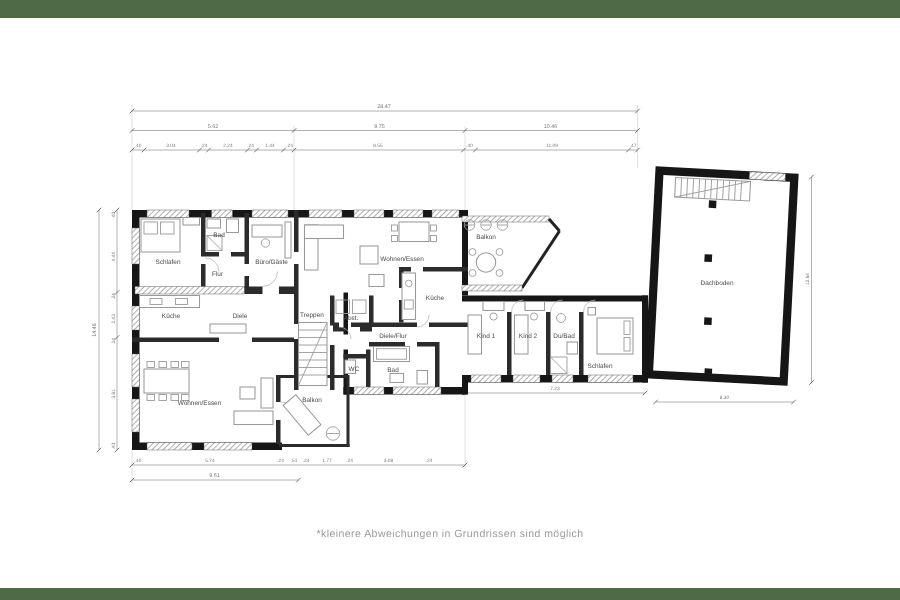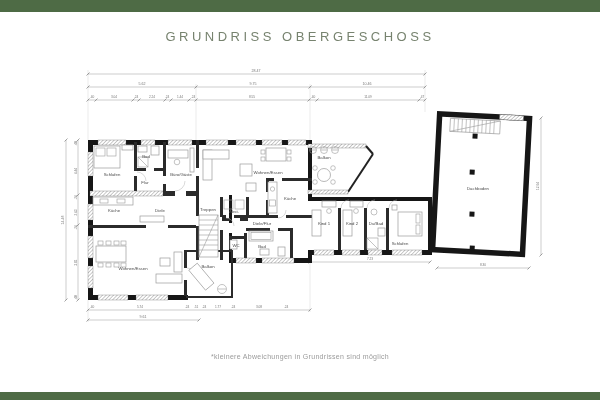--- a/index.html
+++ b/index.html
@@ -26,21 +26,20 @@
   .ext{stroke:#ccc;stroke-width:0.4;}
   .win{stroke:#555;stroke-width:0.3;fill:url(#hatch);}
   .arc{fill:none;stroke:#b5b5b5;stroke-width:0.5;}
 </style>
 </head>
 <body>
 
 <div class="page">
   <div class="bar top"></div>
   <div class="bar bottom"></div>
-  <div class="title">GRUNDRISS OBERGESCHOSS</div>
   <div class="footnote">*kleinere Abweichungen in Grundrissen sind möglich</div>
 
   <svg width="600" height="400" viewBox="0 0 600 400">
     <defs>
       <pattern id="hatch" width="2.6" height="2.6" patternUnits="userSpaceOnUse" patternTransform="rotate(45)">
         <rect width="2.6" height="2.6" fill="#fff"></rect>
         <line x1="0" y1="0" x2="0" y2="2.6" stroke="#666" stroke-width="0.7"></line>
       </pattern>
     </defs>
 

